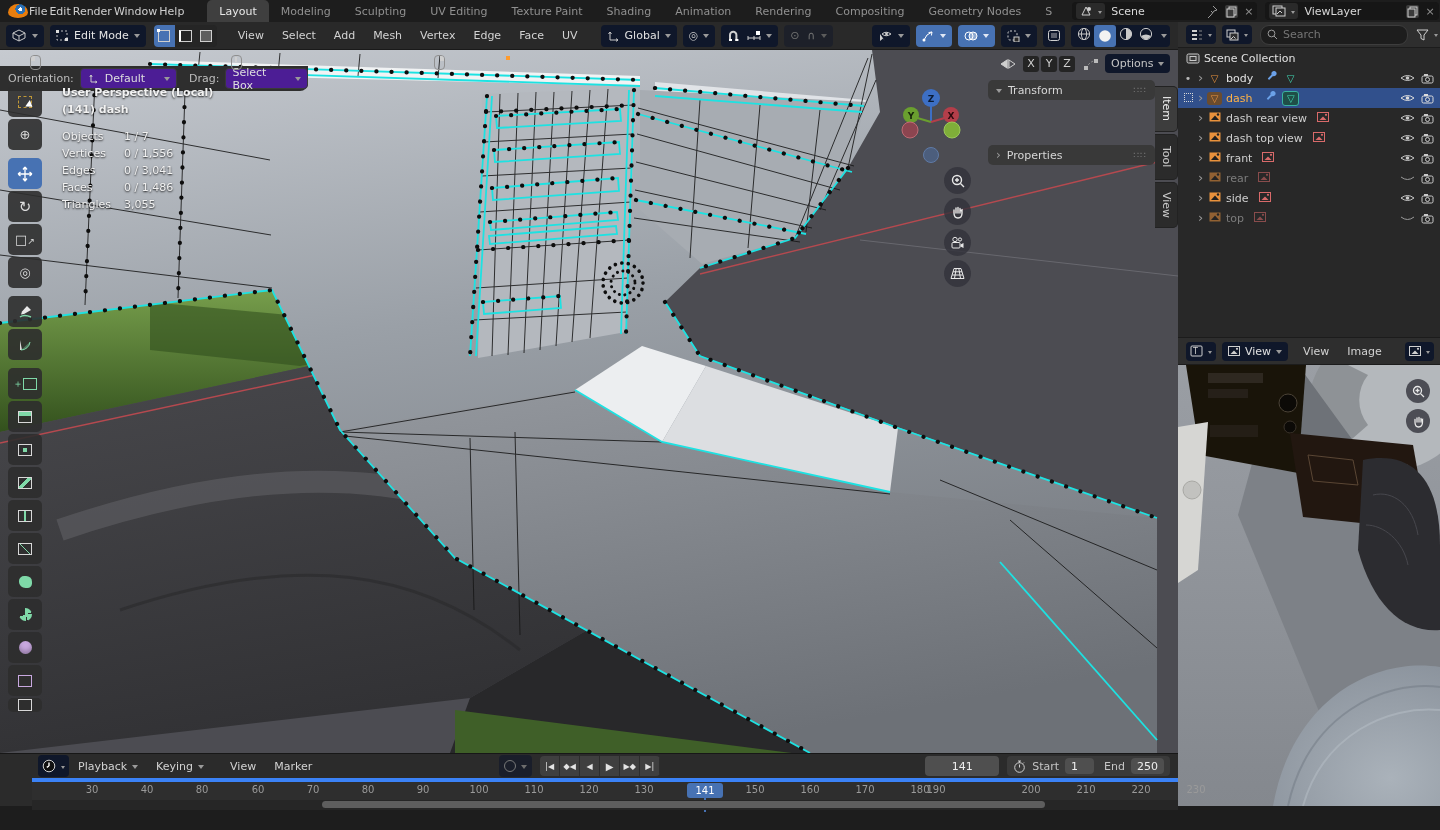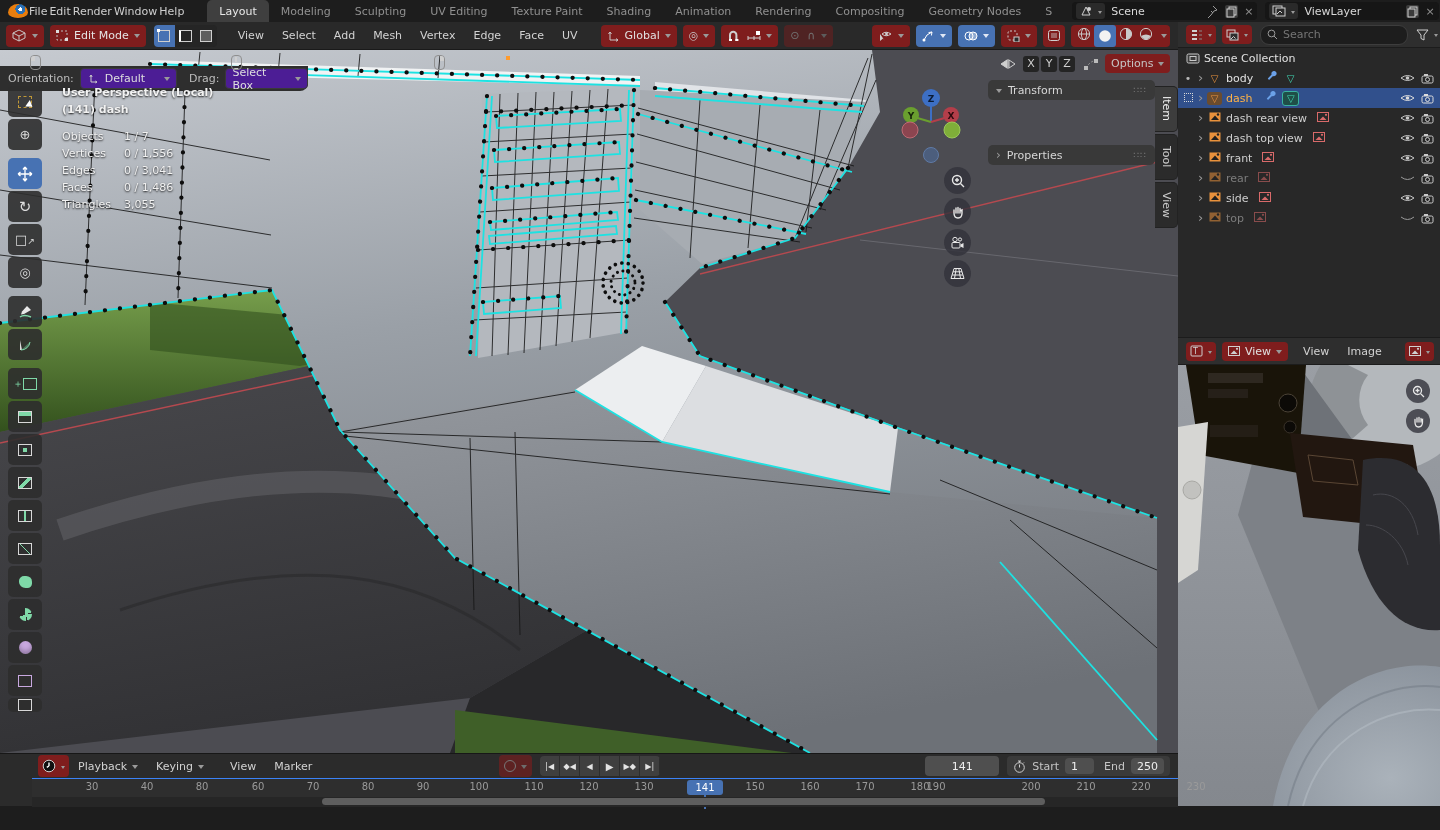--- a/index.html
+++ b/index.html
@@ -14,21 +14,21 @@
   #topbar{left:0;top:0;width:1440px;height:22px;background:#1d1d1d;display:flex;align-items:center;}
   .menu{padding:0 1px;color:#cfcfcf;height:22px;display:flex;align-items:center;cursor:default;}
   .wtab{padding:0 12px;height:22px;display:flex;align-items:center;color:#909090;}
   .wtab.active{background:#3f3f3f;color:#e8e8e8;border-radius:5px 5px 0 0;}
   .blockfield{display:flex;align-items:center;background:#161616;border-radius:4px;height:18px;margin-left:8px;padding:0 4px;}
   .blockfield .ib{display:flex;align-items:center;background:#2a2a2a;border-radius:3px;height:16px;padding:0 3px;margin-right:6px;}
   .blockfield .nm{color:#d8d8d8;min-width:96px;}
   .mini{color:#8f8f8f;margin-left:6px;}
   
   #vph{left:0;top:22px;width:1178px;height:28px;background:#292929;display:flex;align-items:center;border-bottom:1px solid #1a1a1a;box-sizing:border-box;}
-  .hbtn{display:flex;align-items:center;background:#7f1d1d;border-radius:4px;height:22px;padding:0 6px;margin-left:6px;}
+  .hbtn{display:flex;align-items:center;background:#0f172a;border-radius:4px;height:22px;padding:0 6px;margin-left:6px;}
   .selmode{display:flex;margin-left:8px;background:#252525;border-radius:4px;overflow:hidden;}
   .selmode>span{width:21px;height:22px;display:flex;align-items:center;justify-content:center;}
   .selmode .on{background:var(--accent);}
   .msq{width:10px;height:10px;border:1px solid #cfcfcf;display:inline-block;}
   .msq.v::after{content:"";display:block;width:3px;height:3px;background:#fff;margin:-2px 0 0 -2px;}
   .vmenu{padding:0 9px;color:#d2d2d2;}
   .ticn{color:#c9c9c9;font-size:11px;}
   
   #tset{left:0;top:50px;width:308px;height:25px;background:#2e2e2e;border-radius:0 0 8px 0;display:flex;align-items:center;}
   .dd{display:flex;align-items:center;background:#4c1d95;border:1px solid #3a3a3a;border-radius:4px;height:19px;padding:0 6px;margin-left:6px;color:#dedede;}
@@ -74,21 +74,21 @@
   .oic{width:15px;text-align:center;}
   .tri{color:var(--object-orange);font-size:10px;}
   .tri.g{color:var(--data-green);}
   .rgt{margin-left:auto;display:flex;align-items:center;gap:6px;padding-right:6px;}
   
   #imgh{left:1178px;top:337px;width:262px;height:28px;background:#2e2e2e;display:flex;align-items:center;border-top:1px solid #1c1c1c;border-bottom:1px solid #1c1c1c;box-sizing:border-box;}
   #imgv{left:1178px;top:365px;width:262px;height:441px;overflow:hidden;background:#8e9298;}
   
   #tl{left:0;top:753px;width:1178px;height:53px;background:#2b2b2b;border-top:1px solid #171717;box-sizing:border-box;padding-left:32px;}
   #tlh{height:24px;display:flex;align-items:center;}
-  #ruler{position:relative;height:18px;background:#2e2e2e;border-top:1px solid #3b82f6;}
+  #ruler{position:relative;height:18px;background:#2e2e2e;border-top:4px solid #3b82f6;}
   #ruler .tick{position:absolute;top:2px;transform:translateX(-50%);color:#9a9a9a;font-size:10px;}
   #scrl{position:relative;height:10px;background:#262626;}
   .tbtn{width:19px;height:20px;display:flex;align-items:center;justify-content:center;background:#3f3f3f;color:#e3e3e3;font-size:8px;border-right:1px solid #2d2d2d;}
   .fld{display:flex;align-items:center;background:#4f4f4f;border-radius:4px;height:20px;color:#eee;padding:0 8px;}
   
   #sbar{left:0;top:806px;width:1440px;height:24px;background:#1e1e1e;border-top:1px solid #101010;display:flex;align-items:center;box-sizing:border-box;color:#9a9a9a;}
   .mouse{width:9px;height:13px;border:1px solid #8f8f8f;border-radius:4px;position:relative;margin-right:6px;}
   .mouse i{position:absolute;background:#cfcfcf;}
   .mouse.l i{left:0;top:0;width:4px;height:5px;border-radius:3px 0 0 0;}
   .mouse.m i{left:3px;top:1px;width:2px;height:5px;}

